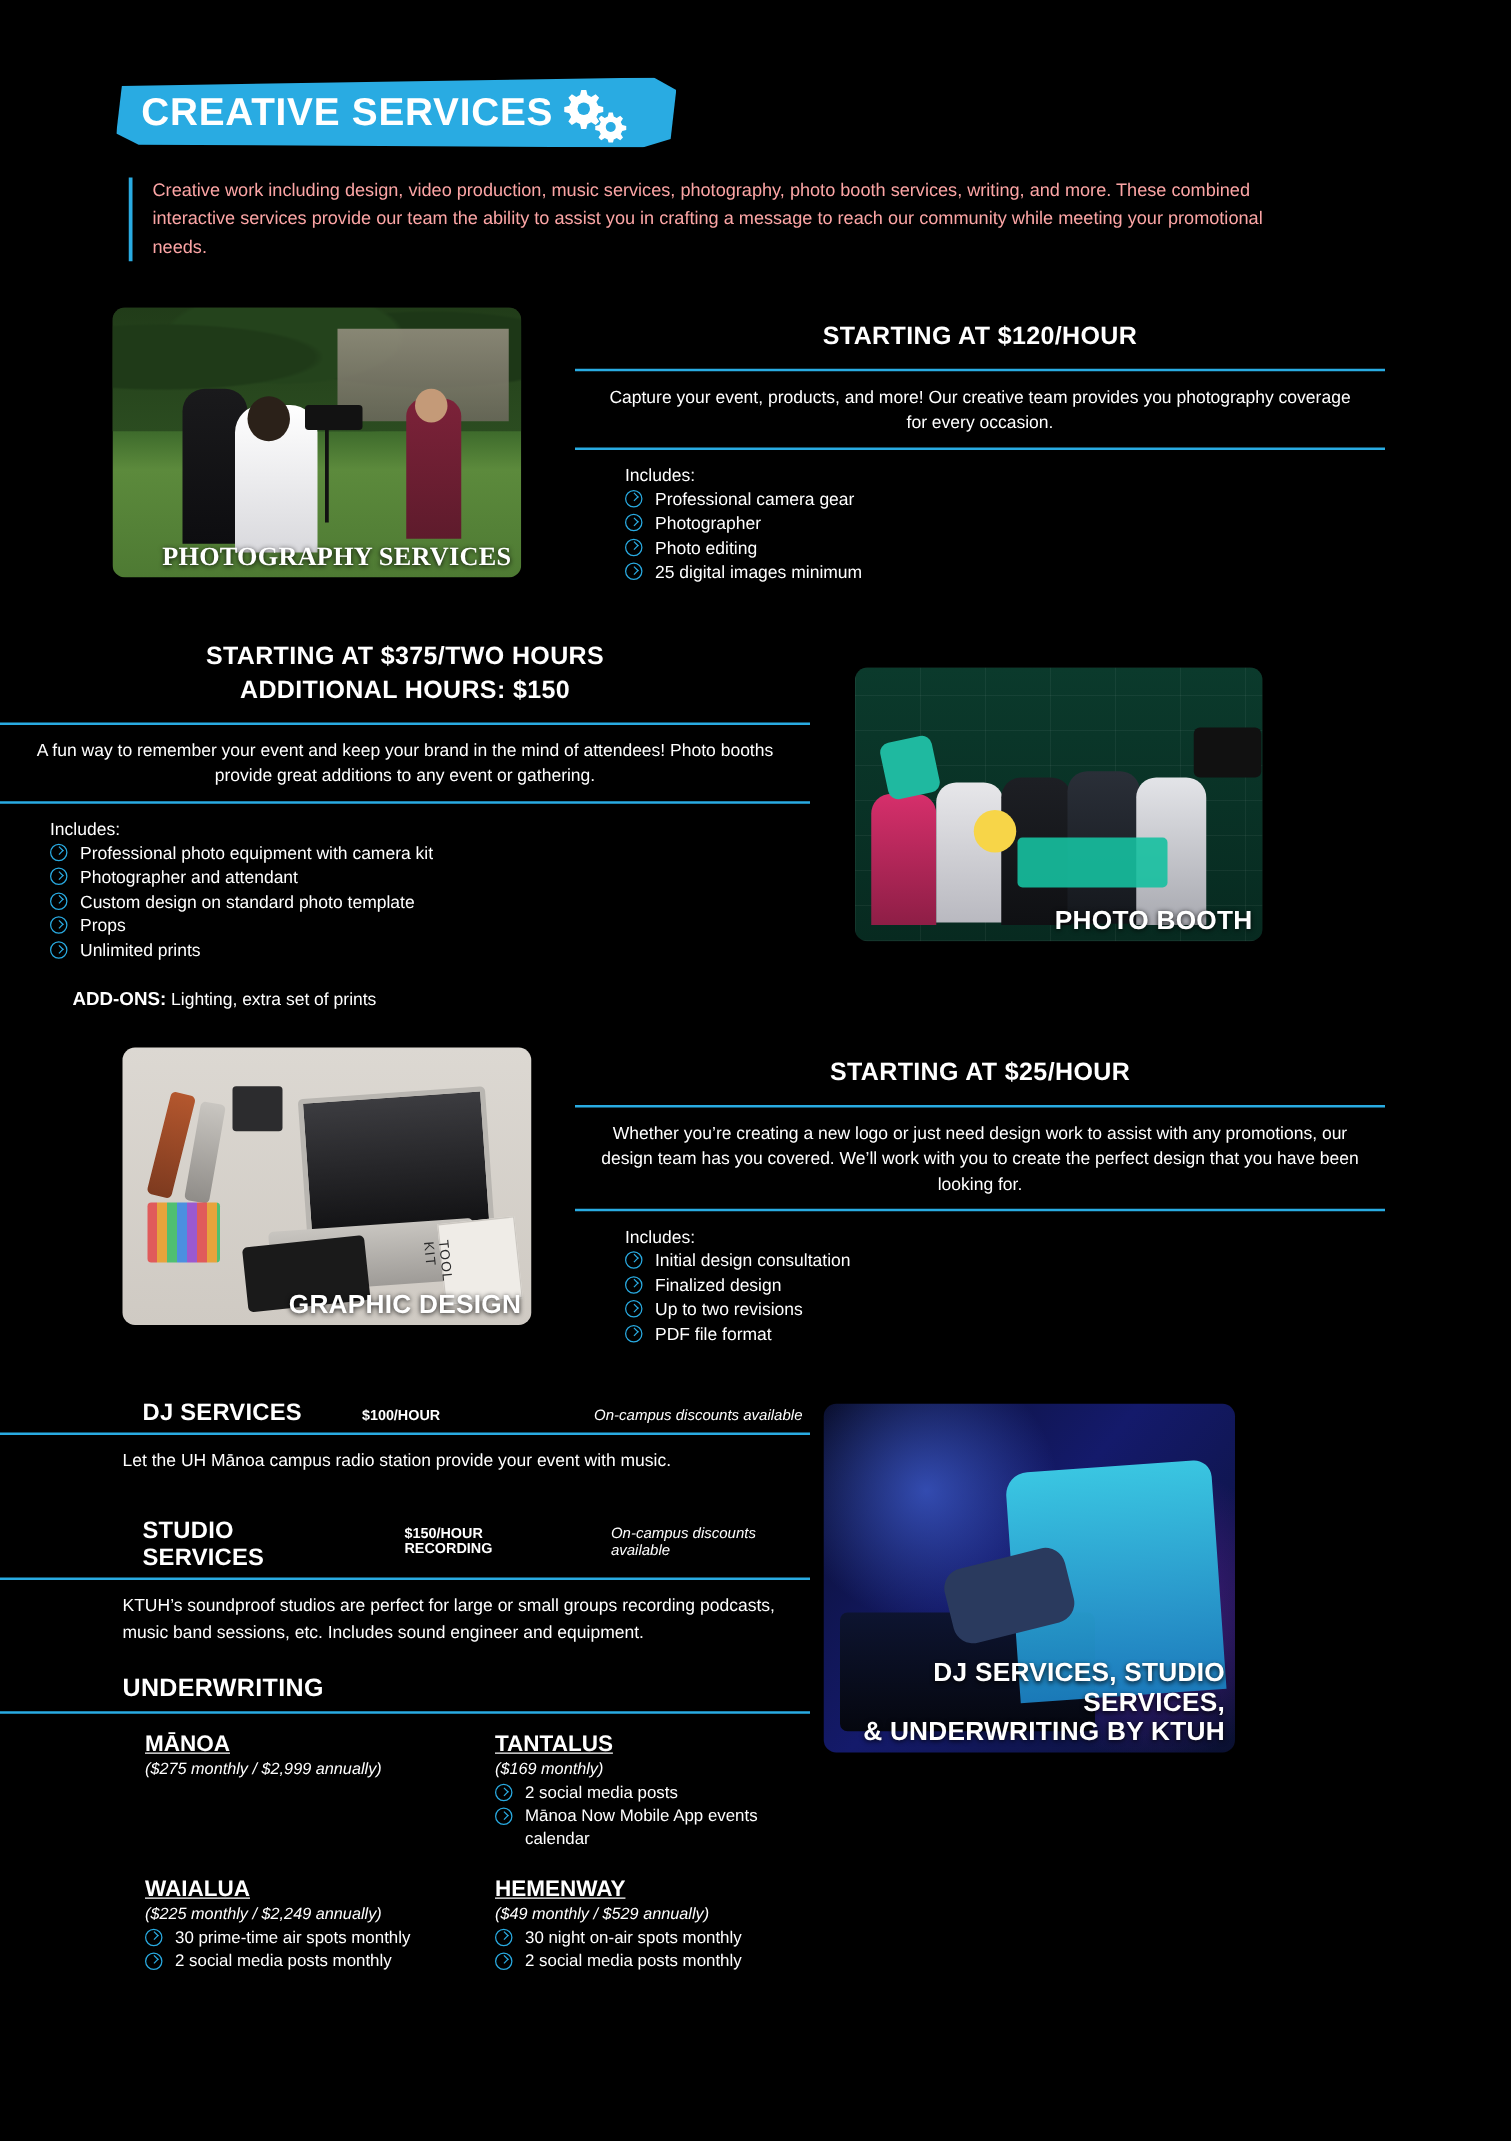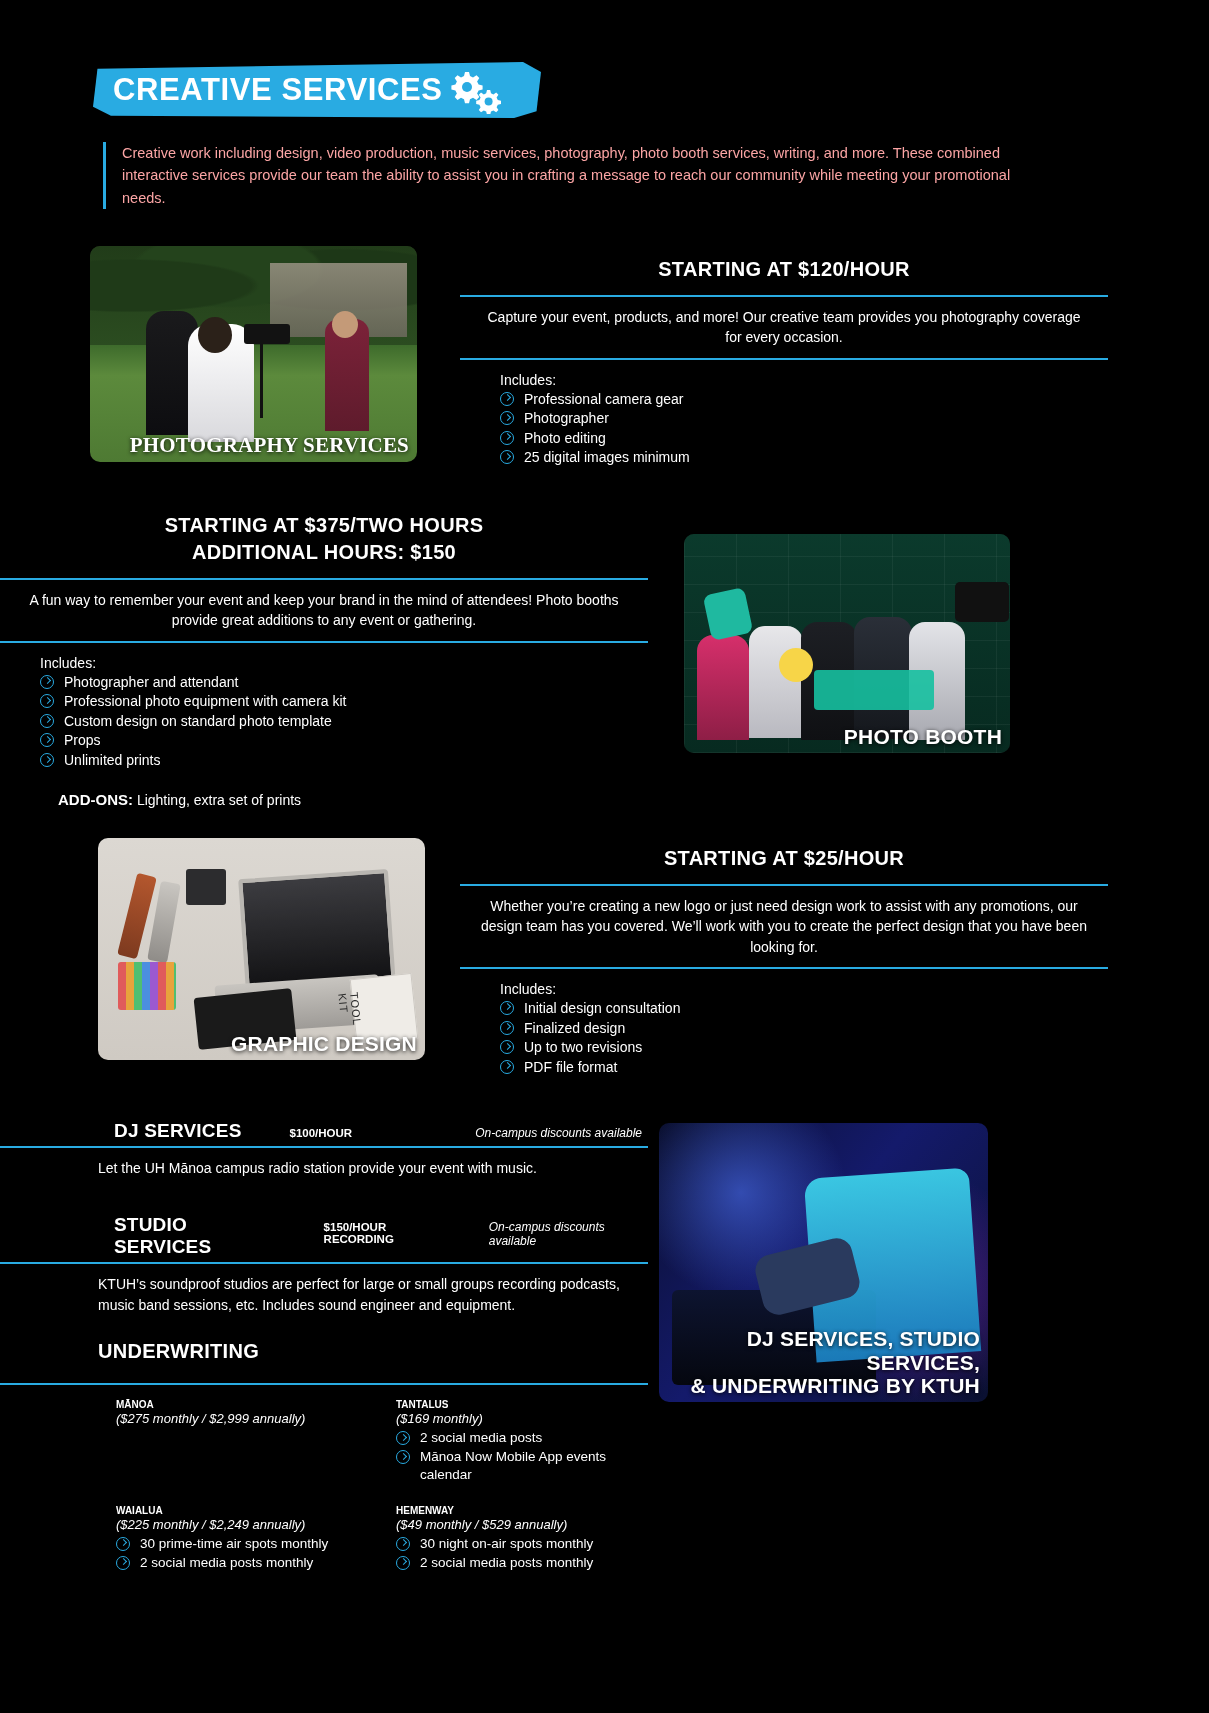--- a/index.html
+++ b/index.html
@@ -287,29 +287,29 @@
   .svc-note { margin-left: auto; font-size: 12px; font-style: italic; padding-right: 6px; }
   .svc-body { padding: 10px 0 0 98px; font-size: 14px; line-height: 1.45; }
 
   
   #blk-underwriting { position:absolute; left: 0; top: 1340px; width: 648px; }
   #blk-underwriting .uw-title {
     padding-left: 98px;
     font-size: 20px;
     font-weight: bold;
     letter-spacing: .3px;
-    margin-bottom: 20px;
+    margin-bottom: 6px;
   }
   .uw-grid {
     display: grid;
     grid-template-columns: 280px 1fr;
     padding: 14px 0 0 116px;
     row-gap: 20px;
   }
-  .uw-name { font-size: 10px; font-weight: bold; }
+  .uw-name { font-size: 18px; font-weight: bold; text-decoration: underline; }
   .uw-price { font-size: 13px; font-style: italic; margin: 1px 0 3px 0; }
   .uw-pkg ul.checks li { font-size: 13.5px; }
 </style>
 </head>
 <body>
 
 <div class="page">
 
   <div class="header-band">
     <div class="header-brush"></div>
@@ -361,22 +361,22 @@
     <div class="section-heading">
       <div>STARTING AT $375/TWO HOURS</div>
       <div>ADDITIONAL HOURS: $150</div>
     </div>
     <div class="rule"></div>
     <div class="blurb">A fun way to remember your event and keep your brand in the mind of attendees! Photo booths provide great additions to any event or gathering.</div>
     <div class="rule"></div>
     <div class="inc">
       <div class="includes-label">Includes:</div>
       <ul class="checks">
+        <li><span class="bullet"></span><span>Professional photo equipment with camera kit</span></li>
         <li><span class="bullet"></span><span>Photographer and attendant</span></li>
-        <li><span class="bullet"></span><span>Professional photo equipment with camera kit</span></li>
         <li><span class="bullet"></span><span>Custom design on standard photo template</span></li>
         <li><span class="bullet"></span><span>Props</span></li>
         <li><span class="bullet"></span><span>Unlimited prints</span></li>
       </ul>
     </div>
     <div class="addons">
       <b>ADD-ONS:</b>
       <span>Lighting, extra set of prints</span>
     </div>
   </div>

